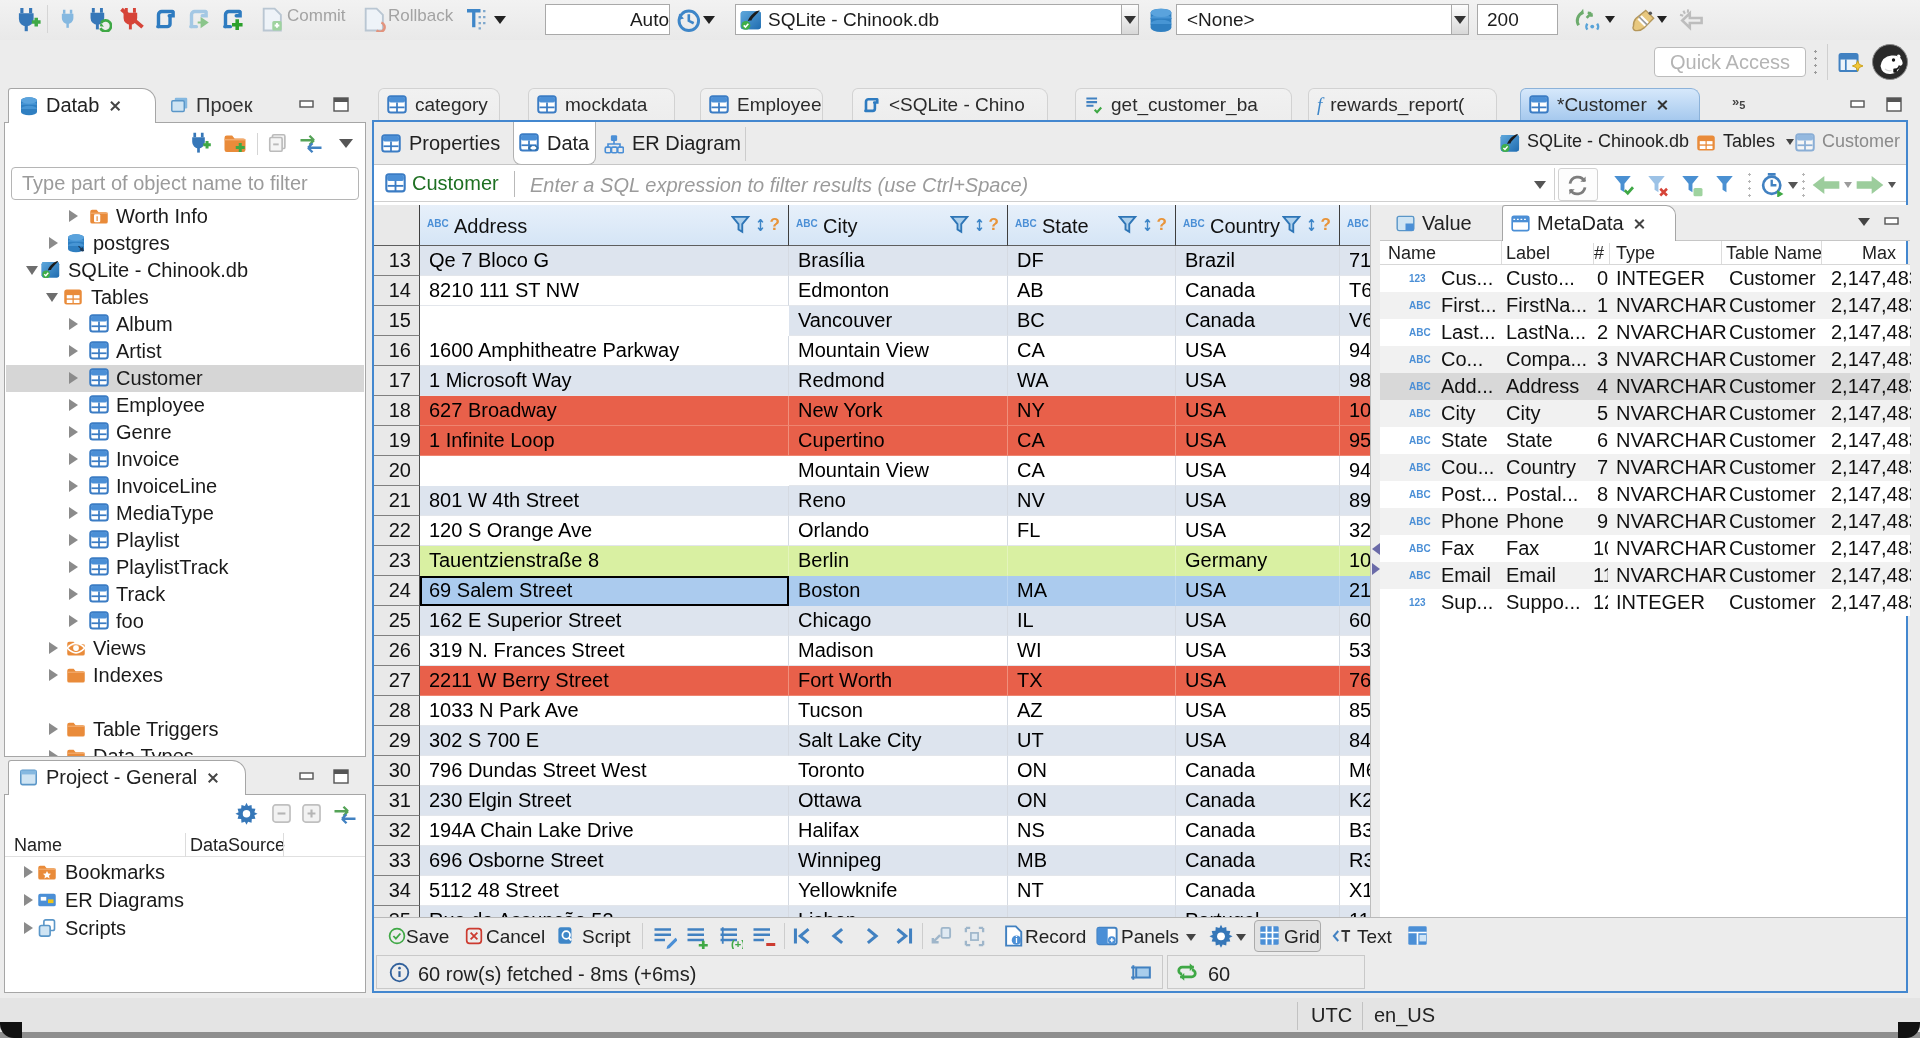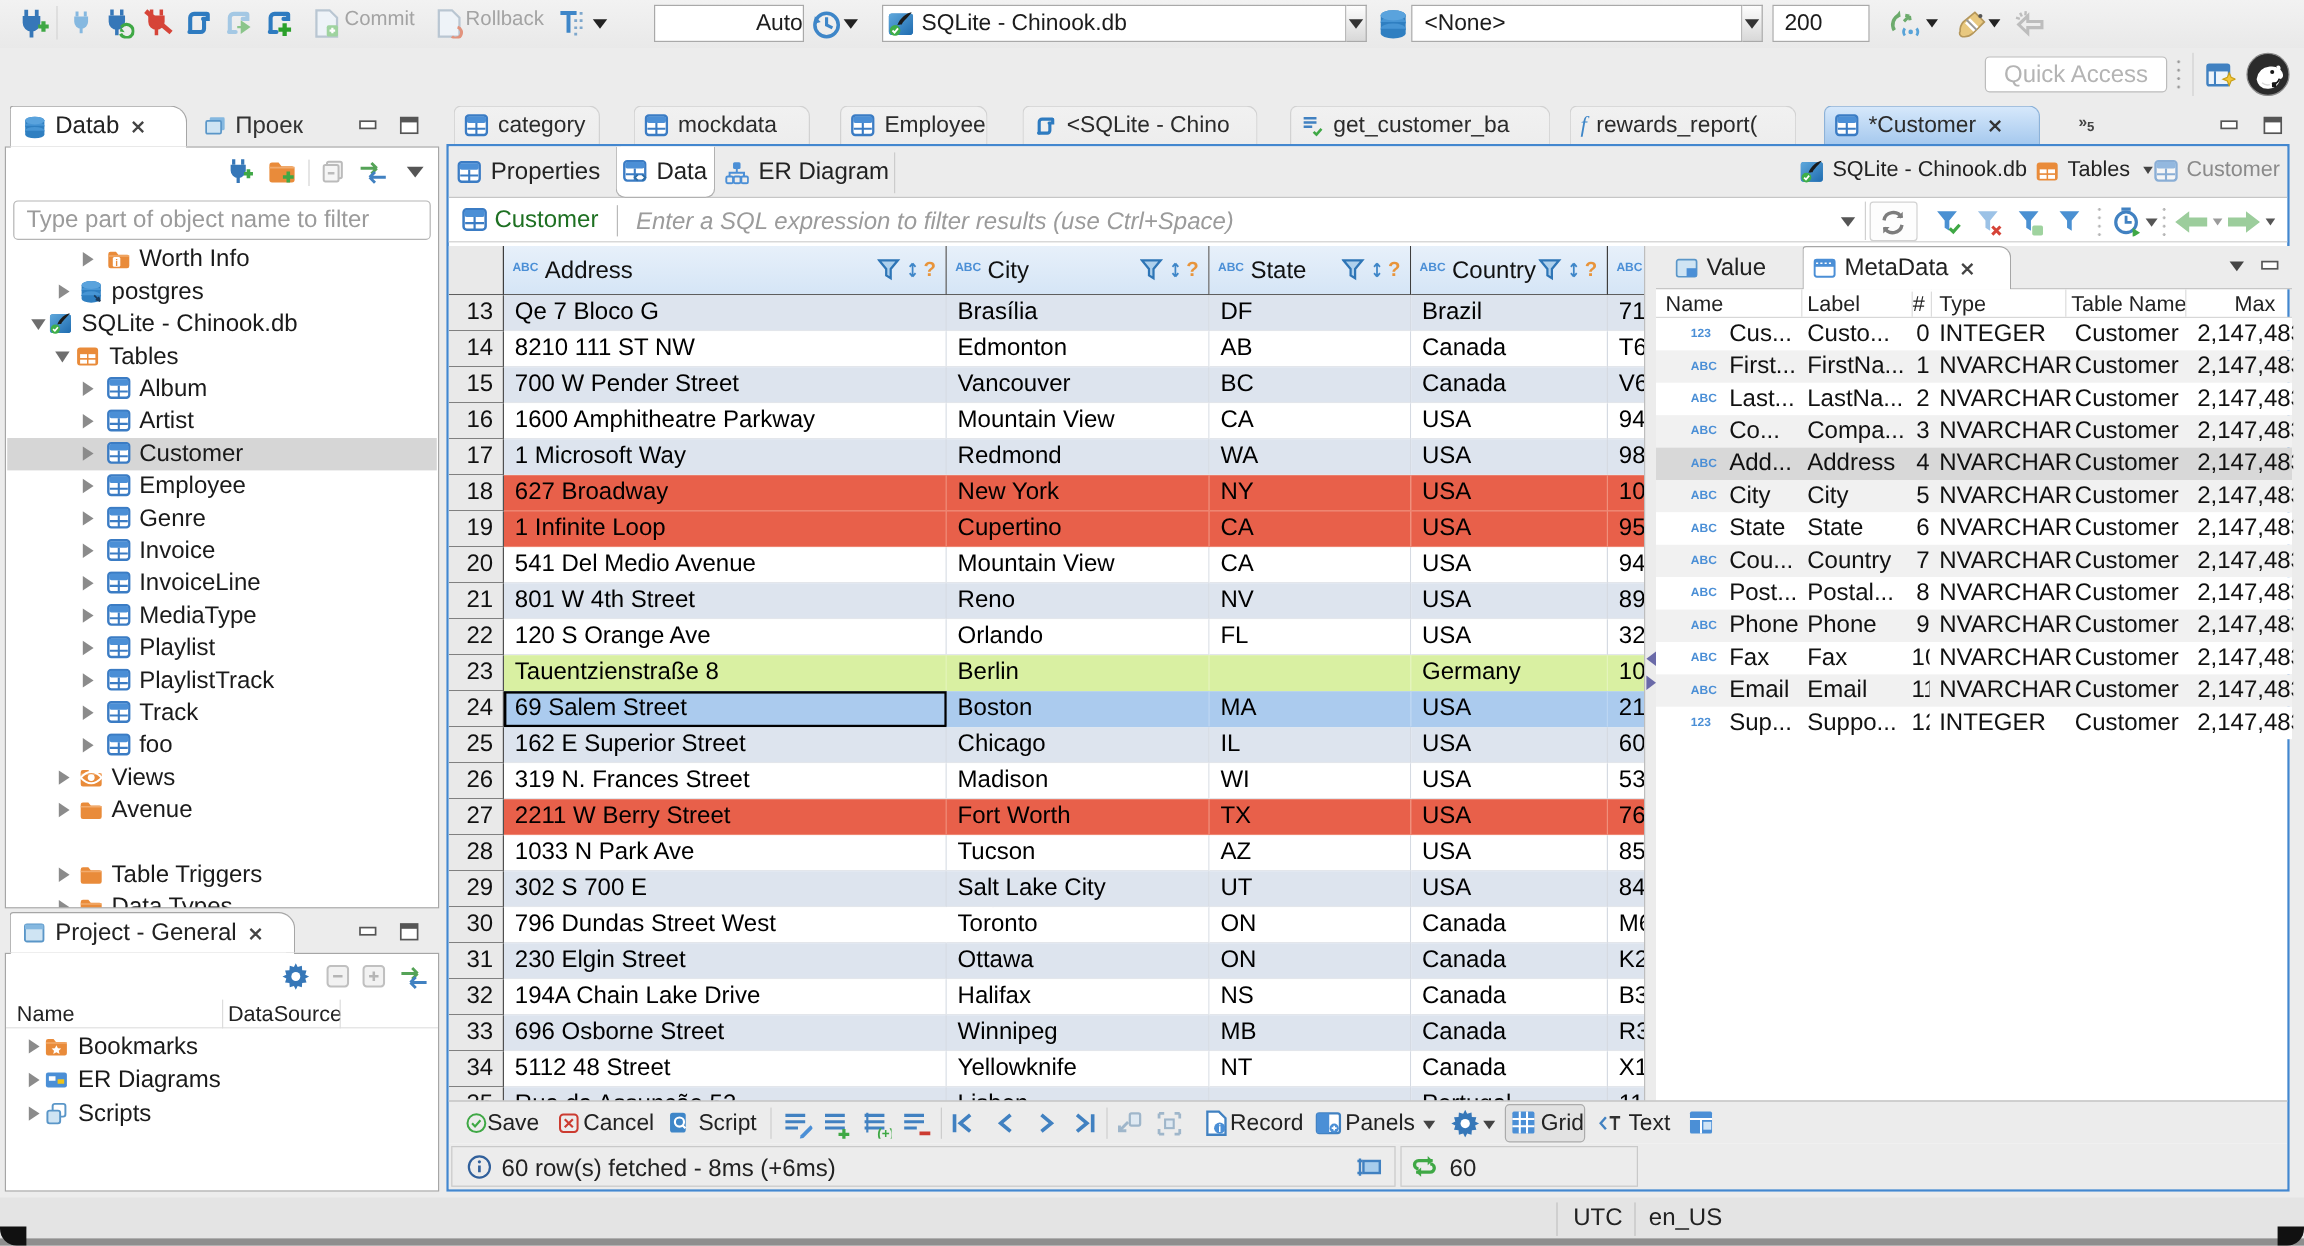--- a/index.html
+++ b/index.html
@@ -434,21 +434,21 @@
             <use href="#folder"></use>
             <use href="#eye"></use>
           </svg>
           <span class="lbl" style="left:87px">Views</span>
         </div>
       <div class="trow" style="top:459px">
           <span class="arr arr-r" style="left:43px"></span>
           <svg class="ticon" style="left:60px" viewBox="0 0 16 16" width="20" height="20">
             <use href="#folder"></use>
           </svg>
-          <span class="lbl" style="left:87px">Avenue</span>
+          <span class="lbl" style="left:87px">Indexes</span>
         </div>
       <div class="trow" style="top:513px">
           <span class="arr arr-r" style="left:43px"></span>
           <svg class="ticon" style="left:60px" viewBox="0 0 16 16" width="20" height="20">
             <use href="#folder"></use>
           </svg>
           <span class="lbl" style="left:87px">Table Triggers</span>
         </div>
       <div class="trow" style="top:540px">
           <span class="arr arr-r" style="left:43px"></span>
@@ -712,21 +712,20 @@
 <div class="grow r-white" style="top:71px">
 <div class="rn" style="left:0">14</div>
 <div class="cell" style="left:46px;width:369px">8210 111 ST NW</div>
 <div class="cell" style="left:415px;width:219px">Edmonton</div>
 <div class="cell" style="left:634px;width:168px">AB</div>
 <div class="cell" style="left:802px;width:164px">Canada</div>
 <div class="cell" style="left:966px;width:35px">T6</div>
 </div>
 <div class="grow r-blue" style="top:101px">
 <div class="rn" style="left:0">15</div>
-<div class="cell" style="left:46px;width:369px">700 W Pender Street</div>
 <div class="cell" style="left:415px;width:219px">Vancouver</div>
 <div class="cell" style="left:634px;width:168px">BC</div>
 <div class="cell" style="left:802px;width:164px">Canada</div>
 <div class="cell" style="left:966px;width:35px">V6</div>
 </div>
 <div class="grow r-white" style="top:131px">
 <div class="rn" style="left:0">16</div>
 <div class="cell" style="left:46px;width:369px">1600 Amphitheatre Parkway</div>
 <div class="cell" style="left:415px;width:219px">Mountain View</div>
 <div class="cell" style="left:634px;width:168px">CA</div>
@@ -752,21 +751,20 @@
 <div class="grow r-red" style="top:221px">
 <div class="rn" style="left:0">19</div>
 <div class="cell" style="left:46px;width:369px">1 Infinite Loop</div>
 <div class="cell" style="left:415px;width:219px">Cupertino</div>
 <div class="cell" style="left:634px;width:168px">CA</div>
 <div class="cell" style="left:802px;width:164px">USA</div>
 <div class="cell" style="left:966px;width:35px">95</div>
 </div>
 <div class="grow r-white" style="top:251px">
 <div class="rn" style="left:0">20</div>
-<div class="cell" style="left:46px;width:369px">541 Del Medio Avenue</div>
 <div class="cell" style="left:415px;width:219px">Mountain View</div>
 <div class="cell" style="left:634px;width:168px">CA</div>
 <div class="cell" style="left:802px;width:164px">USA</div>
 <div class="cell" style="left:966px;width:35px">94</div>
 </div>
 <div class="grow r-blue" style="top:281px">
 <div class="rn" style="left:0">21</div>
 <div class="cell" style="left:46px;width:369px">801 W 4th Street</div>
 <div class="cell" style="left:415px;width:219px">Reno</div>
 <div class="cell" style="left:634px;width:168px">NV</div>

